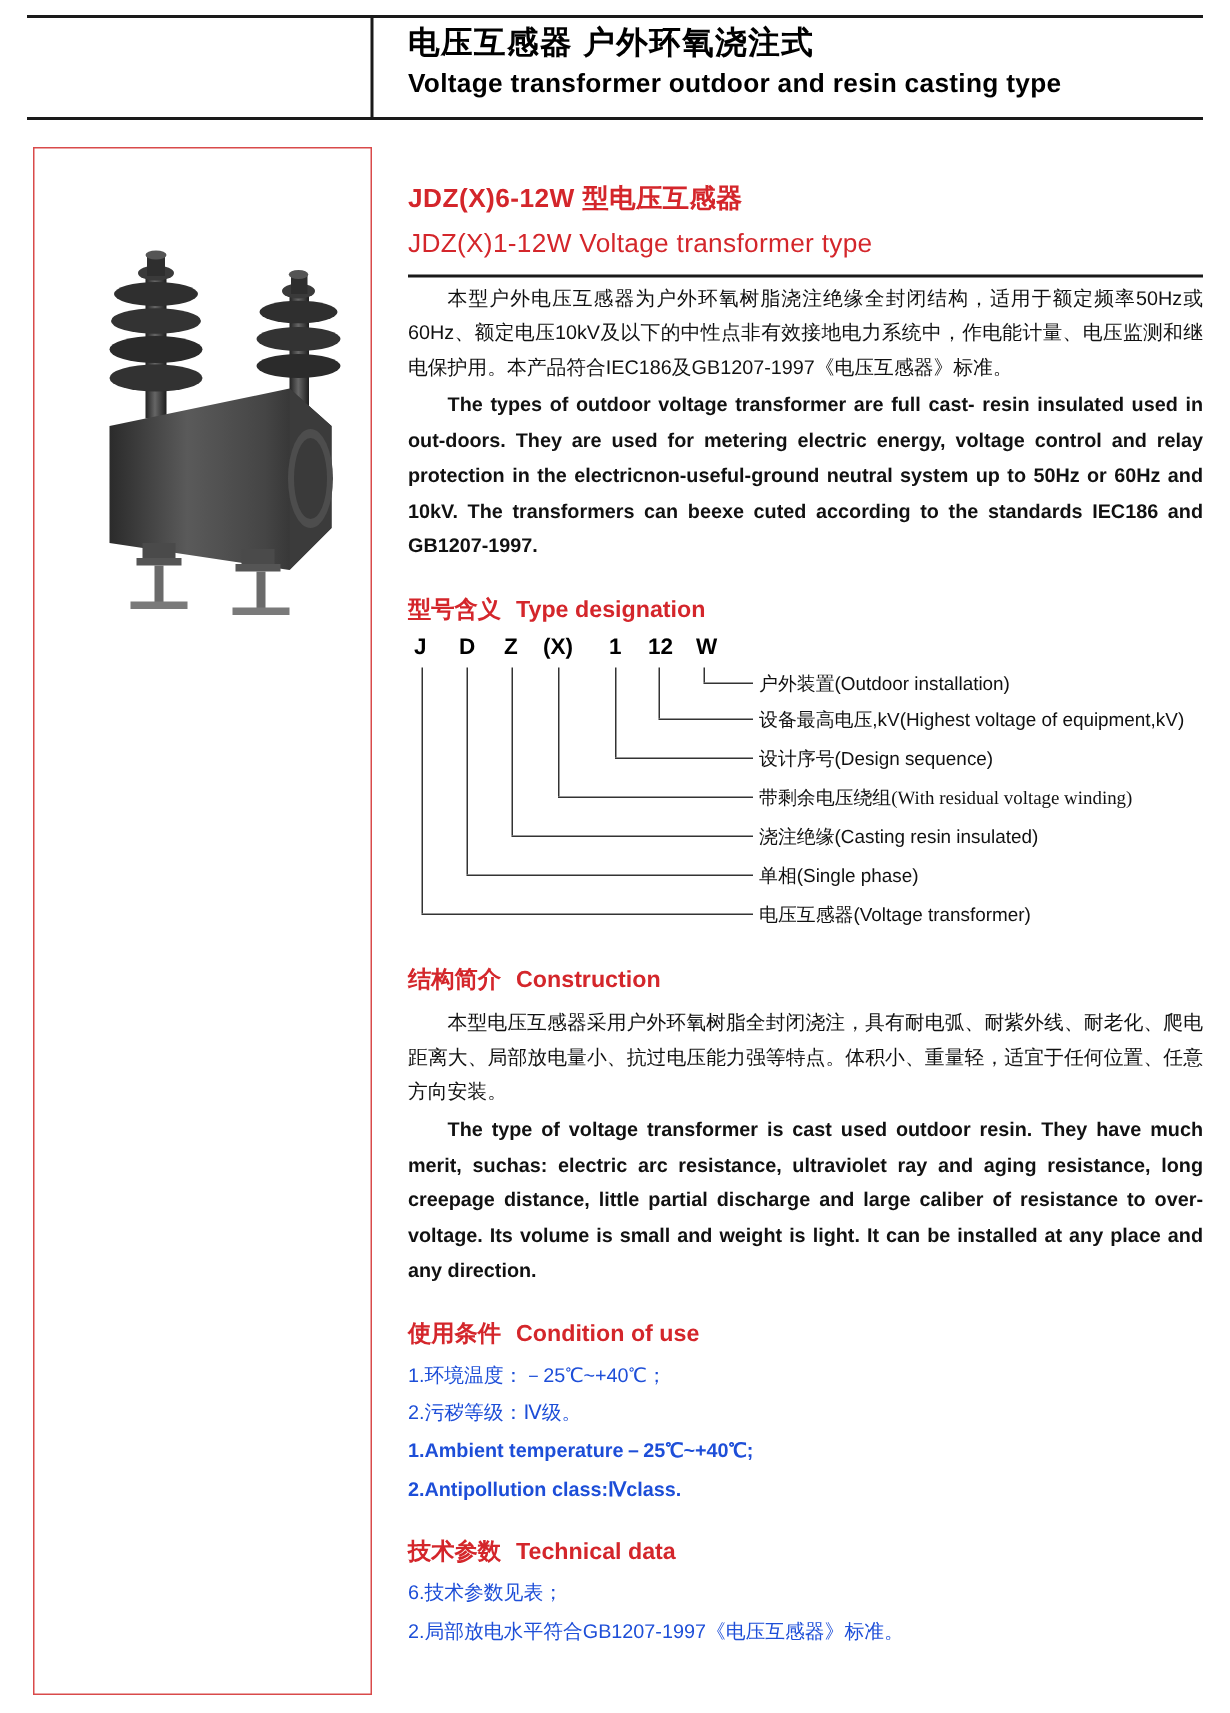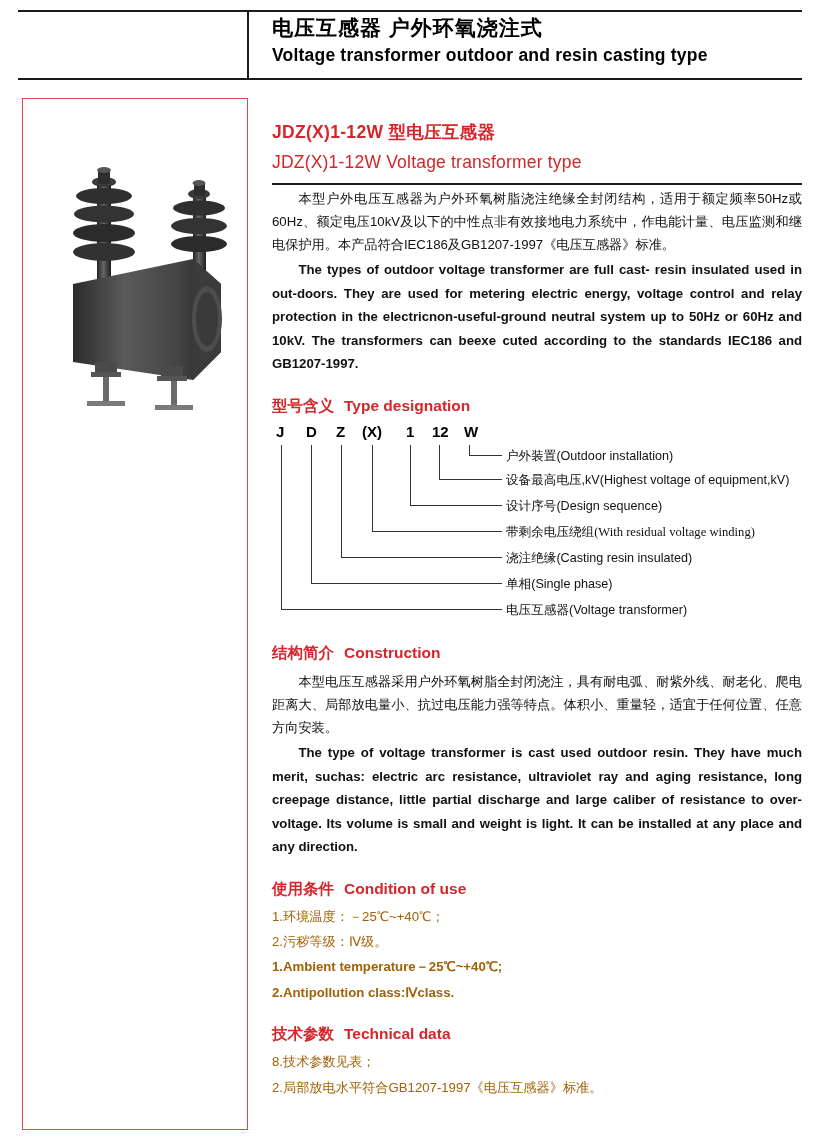--- a/index.html
+++ b/index.html
@@ -65,21 +65,21 @@
   .sec-head .en{margin-left:10px;}
   p.cn{
     margin:2px 0 0 0;font-size:13.2px;line-height:1.75;color:#111;text-align:justify;
   }
   p.en{
     margin:2px 0 0 0;font-size:13.2px;line-height:1.78;color:#111;text-align:justify;
     font-weight:bold;
   }
   p.indent{text-indent:2em;}
   .list-line{
-    margin:3px 0 0 0;font-size:13.2px;line-height:1.7;color:#a16207;font-weight:bold;
+    margin:3px 0 0 0;font-size:13.2px;line-height:1.7;color:#1d4ed8;font-weight:bold;
   }
   .list-line.cnline{font-weight:normal;}
 
   
   .typedia{position:relative;width:530px;height:200px;margin-top:6px;}
   .tchar{
     position:absolute;font-size:15px;font-weight:bold;color:#000;
   }
   .tline-v{position:absolute;width:1px;background:#333;}
   .tline-h{position:absolute;height:1px;background:#333;}
@@ -148,21 +148,21 @@
       <rect x="114" y="242" width="30" height="5" fill="#555"></rect>
       <rect x="60" y="243" width="6" height="26" fill="#6a6a6a"></rect>
       <rect x="128" y="247" width="6" height="26" fill="#6a6a6a"></rect>
       <rect x="44" y="267" width="38" height="5" fill="#7a7a7a"></rect>
       <rect x="112" y="271" width="38" height="5" fill="#7a7a7a"></rect>
     </svg>
   </div>
 
   <div class="content">
 
-    <div class="model-title-cn">JDZ(X)1-12W 型电压互感器</div>
+    <div class="model-title-cn">JDZ(X)6-12W 型电压互感器</div>
     <div class="model-title-en">JDZ(X)1-12W Voltage transformer type</div>
     <div class="rule"></div>
 
     <p class="cn indent">本型户外电压互感器为户外环氧树脂浇注绝缘全封闭结构，适用于额定频率50Hz或60Hz、额定电压10kV及以下的中性点非有效接地电力系统中，作电能计量、电压监测和继电保护用。本产品符合IEC186及GB1207-1997《电压互感器》标准。</p>
     <p class="en indent">The types of outdoor voltage transformer are full cast- resin insulated used in out-doors. They are used for metering electric energy, voltage control and relay protection in the electricnon-useful-ground neutral system up to 50Hz or 60Hz and 10kV. The transformers can beexe cuted according to the standards IEC186 and GB1207-1997.</p>
 
     <div class="sec-head">
       <span>型号含义</span><span class="en">Type designation</span>
     </div>
 
@@ -215,17 +215,17 @@
       <span>使用条件</span><span class="en">Condition of use</span>
     </div>
     <div class="list-line cnline">1.环境温度：－25℃~+40℃；</div>
     <div class="list-line cnline">2.污秽等级：Ⅳ级。</div>
     <div class="list-line">1.Ambient temperature－25℃~+40℃;</div>
     <div class="list-line">2.Antipollution class:Ⅳclass.</div>
 
     <div class="sec-head">
       <span>技术参数</span><span class="en">Technical data</span>
     </div>
-    <div class="list-line cnline">8.技术参数见表；</div>
+    <div class="list-line cnline">6.技术参数见表；</div>
     <div class="list-line cnline">2.局部放电水平符合GB1207-1997《电压互感器》标准。</div>
 
   </div>
 </div>
 
 </body></html>

